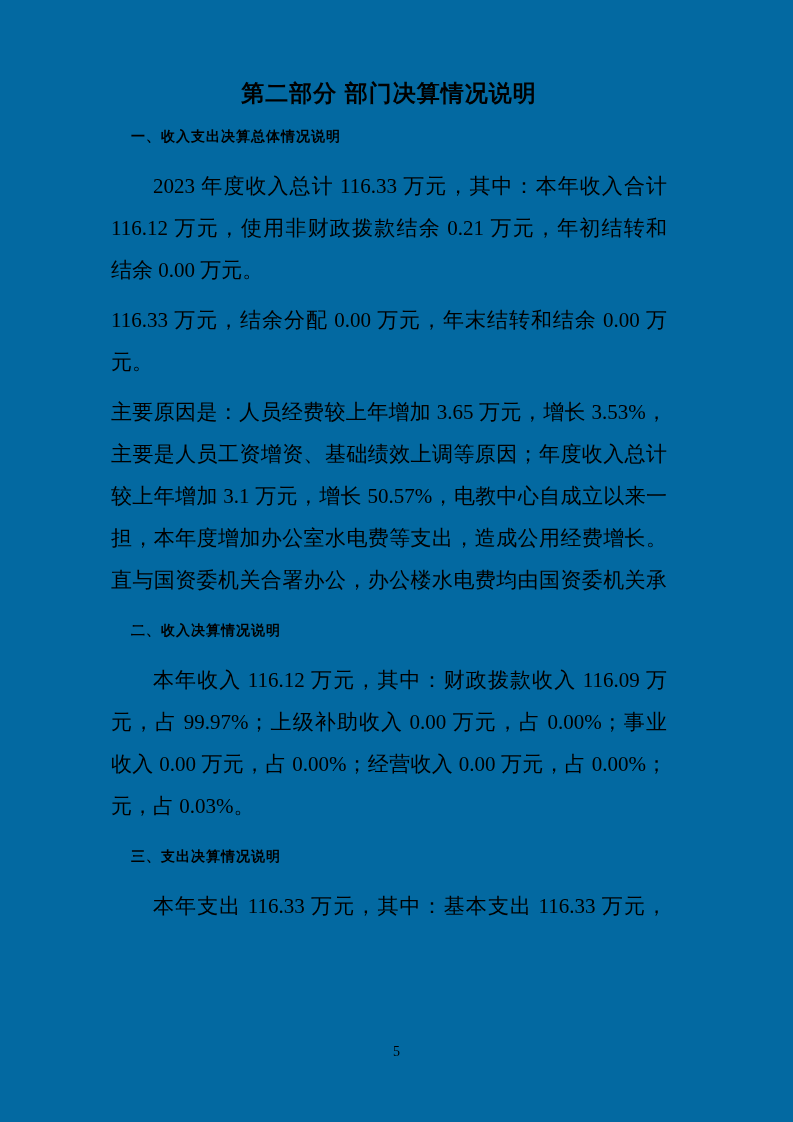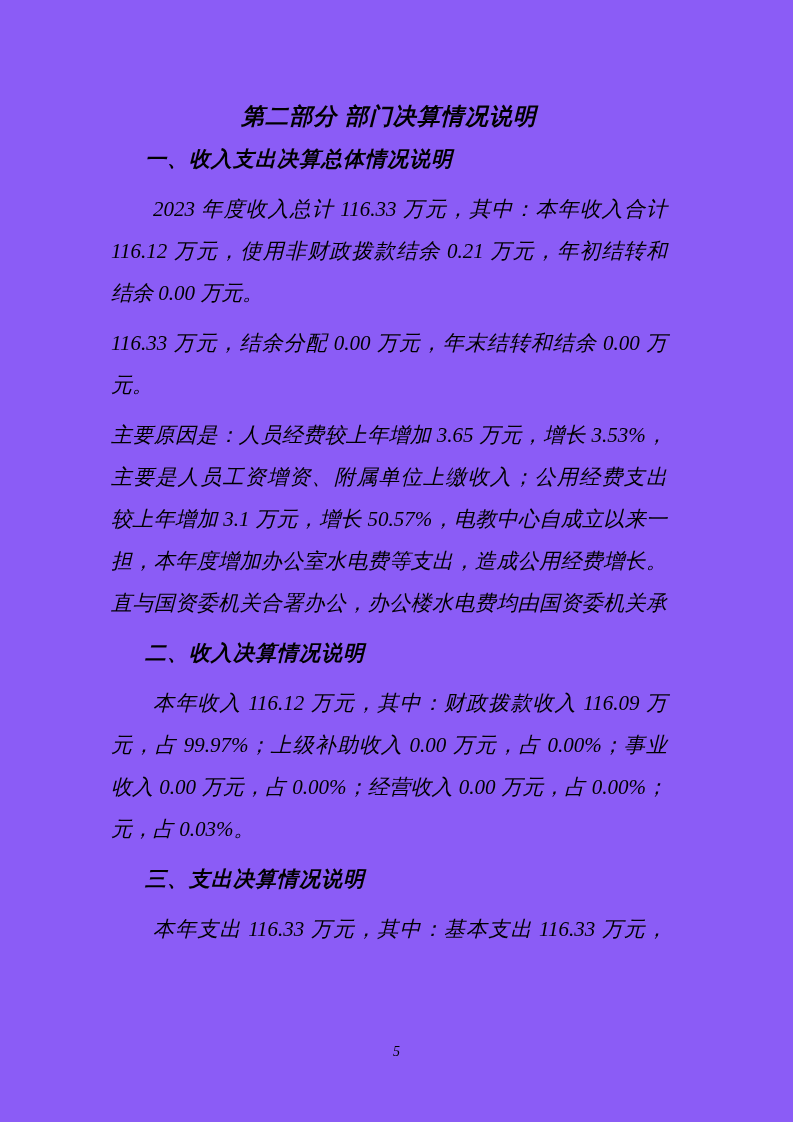--- a/index.html
+++ b/index.html
@@ -5,43 +5,42 @@
   html, body {
     margin: 0;
     padding: 0;
     background: #ffffff;
   }
   .page {
     position: relative;
     width: 793px;
     height: 1122px;
     box-sizing: border-box;
-    background: #8b5cf6;
+    background: #0369a1;
     color: #000000;
-    padding: 95px 118px 0 103px;
+    padding: 72px 118px 0 103px;
     font-family: "Liberation Serif", "DejaVu Serif", serif;
     font-size: 21px;
     line-height: 42px;
     overflow: hidden;
-    font-style: italic;
   }
   .doc-title {
     margin: 0;
     font-family: "Liberation Sans", "DejaVu Sans", sans-serif;
     font-weight: 700;
     font-size: 23px;
     line-height: 43px;
     text-align: center;
     letter-spacing: 1px;
   }
   .sec-heading {
     margin: 0;
     font-family: "Liberation Sans", "DejaVu Sans", sans-serif;
     font-weight: 700;
-    font-size: 21px;
+    font-size: 14px;
     line-height: 42px;
     text-indent: 2em;
     letter-spacing: 1px;
   }
   .para { margin: 8px; }
   .ln {
     line-height: 42px;
     text-align: justify;
     word-break: keep-all;
     white-space: normal;
@@ -74,21 +73,21 @@
     <div class="ln">结余 0.00 万元。</div>
   </div>
 
   <div class="para">
     <div class="ln jl">116.33 万元，结余分配 0.00 万元，年末结转和结余 0.00 万</div>
     <div class="ln">元。</div>
   </div>
 
   <div class="para">
     <div class="ln jl">主要原因是：人员经费较上年增加 3.65 万元，增长 3.53%，</div>
-    <div class="ln jl">主要是人员工资增资、附属单位上缴收入；公用经费支出</div>
+    <div class="ln jl">主要是人员工资增资、基础绩效上调等原因；年度收入总计</div>
     <div class="ln jl">较上年增加 3.1 万元，增长 50.57%，电教中心自成立以来一</div>
     <div class="ln jl">担，本年度增加办公室水电费等支出，造成公用经费增长。</div>
     <div class="ln jl">直与国资委机关合署办公，办公楼水电费均由国资委机关承</div>
   </div>
 
   <h2 class="sec-heading">二、收入决算情况说明</h2>
 
   <div class="para">
     <div class="ln ind jl">本年收入 116.12 万元，其中：财政拨款收入 116.09 万</div>
     <div class="ln jl">元，占 99.97%；上级补助收入 0.00 万元，占 0.00%；事业</div>

